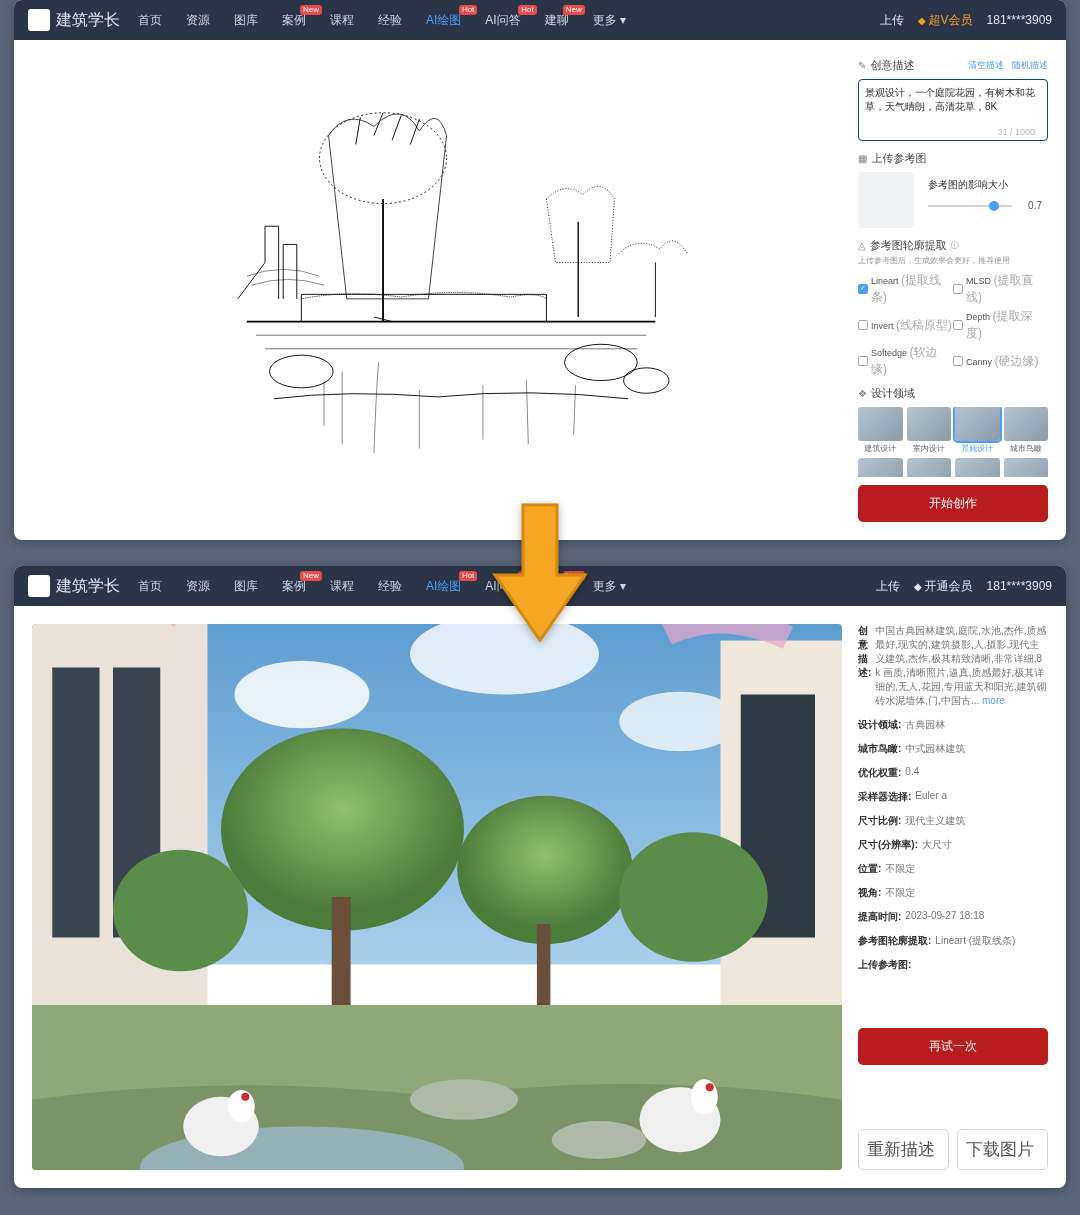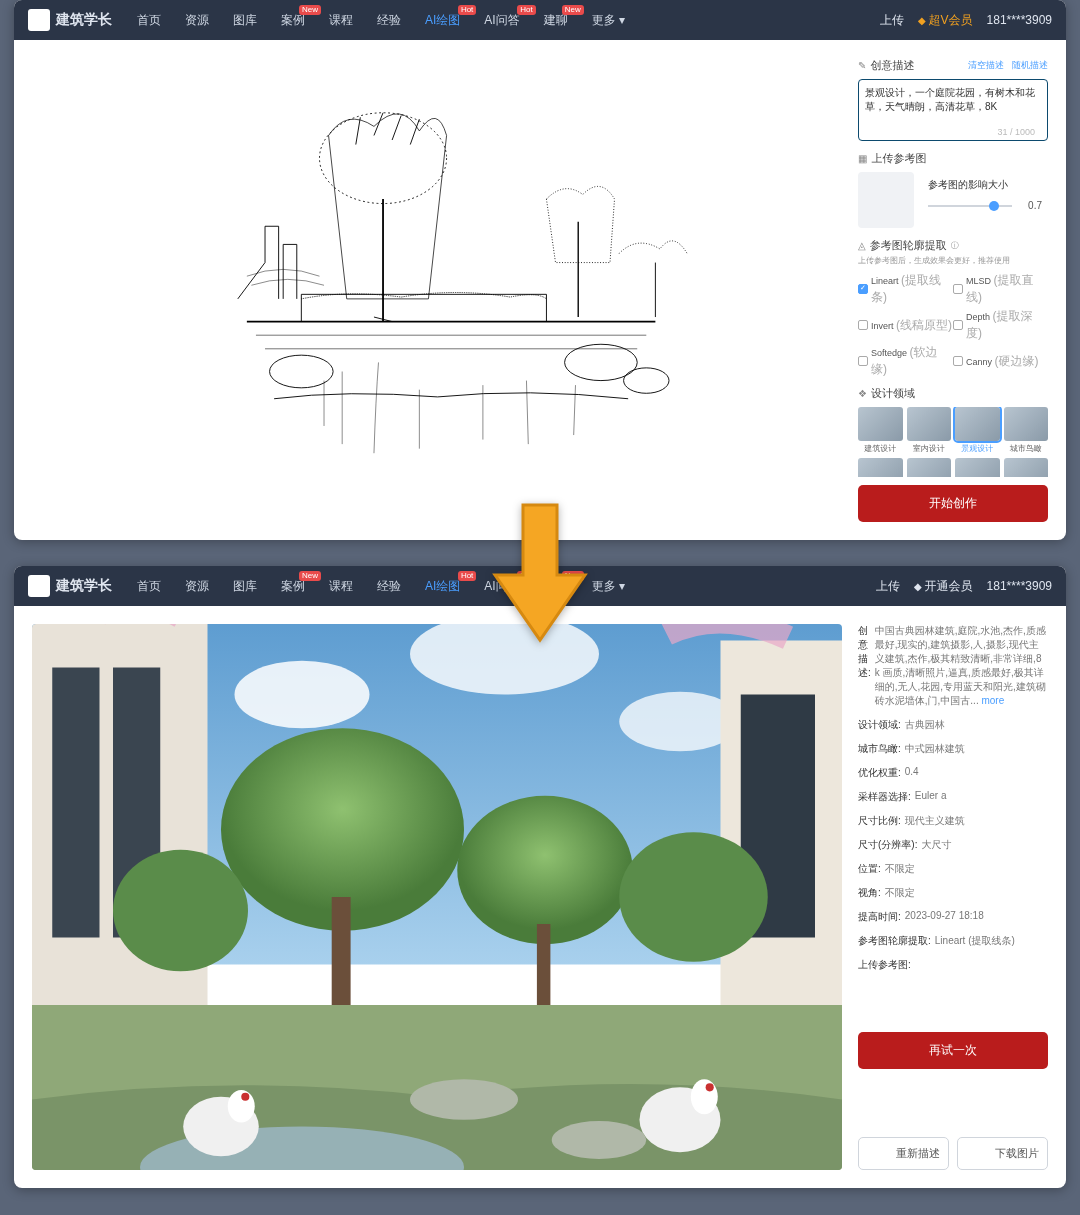--- a/index.html
+++ b/index.html
@@ -3,21 +3,21 @@
 <meta charset="utf-8">
 <style>
 *{margin:0;padding:0;box-sizing:border-box;font-family:-apple-system,"PingFang SC","Microsoft YaHei",sans-serif}
 body{background:#5a6578;width:1080px;height:1215px;overflow:hidden}
 .shell{position:relative;width:1080px;height:1215px}
 .panel{position:absolute;left:14px;right:14px;background:#fff;border-radius:8px;box-shadow:0 2px 12px rgba(0,0,0,.3)}
 .panel-top{top:0;height:540px}
 .panel-bottom{top:566px;height:622px}
 .hdr{height:40px;background:#2b3547;display:flex;align-items:center;padding:0 14px;color:#dfe5ef;font-size:12px;border-radius:8px 8px 0 0}
 .logo{width:22px;height:22px;background:#fff;border-radius:3px;margin-right:6px}
-.brand{font-size:14px;font-weight:700;margin-right:25px}
+.brand{font-size:16px;font-weight:400;margin-right:18px}
 .nav{display:flex;gap:24px;flex:1}
 .nav-item{position:relative;cursor:pointer;color:#cfd7e3}
 .nav-item.active{color:#4a9eff}
 .badge{position:absolute;top:-7px;right:-16px;background:#e94b4b;color:#fff;font-size:8px;padding:1px 3px;border-radius:3px;line-height:1}
 .right-nav{display:flex;align-items:center;gap:14px;font-size:12px}
 .vip{color:#f0a020;display:flex;align-items:center;gap:3px}
 .vip::before{content:"◆";font-size:10px}
 .body{display:flex;height:calc(100% - 40px);padding:18px;gap:16px}
 .canvas{flex:1;background:#fff;border-radius:4px;display:flex;align-items:center;justify-content:center;overflow:hidden}
 .sidebar{width:190px;display:flex;flex-direction:column;font-size:10px;color:#555}
@@ -42,25 +42,25 @@
 .sub{color:#aaa;font-size:12px}
 .styles{display:grid;grid-template-columns:repeat(4,1fr);gap:4px;overflow-y:auto;flex:1;margin-bottom:8px}
 .style-item{text-align:center;font-size:8px;color:#666}
 .style-img{width:100%;aspect-ratio:1.3;background:linear-gradient(135deg,#b8c5d0,#8a9aa8);border-radius:3px;margin-bottom:2px}
 .style-item.sel .style-img{outline:2px solid #4a9eff}
 .style-item.sel{color:#4a9eff}
 .btn-primary{background:#b91c1c;color:#fff;text-align:center;padding:10px;border-radius:5px;font-size:12px;cursor:pointer}
 .sketch{width:90%;height:90%}
 .info{display:flex;flex-direction:column;gap:10px;font-size:10px;color:#555}
 .info-row{display:flex;gap:4px}
-.info-label{color:#333;font-weight:400}
+.info-label{color:#333;font-weight:700}
 .info-val{color:#777}
 .more{color:#4a9eff;cursor:pointer}
 .btn-row{display:flex;gap:8px;margin-top:auto}
-.btn-sec{flex:1;border:1px solid #d0d5dc;text-align:right;padding:8px;border-radius:5px;font-size:11px;color:#555;cursor:pointer}
+.btn-sec{flex:1;border:1px solid #d0d5dc;text-align:left;padding:8px;border-radius:5px;font-size:17px;color:#555;cursor:pointer}
 .arrow{position:absolute;top:500px;left:50%;transform:translateX(-50%);z-index:10}
 .arrow svg{filter:drop-shadow(0 2px 4px rgba(0,0,0,.3))}
 .sub-note{font-size:8px;color:#999;margin-top:-4px;margin-bottom:6px}
 </style>
 </head>
 <body>
 
 <div class="shell">
 
 <div class="panel panel-top">

